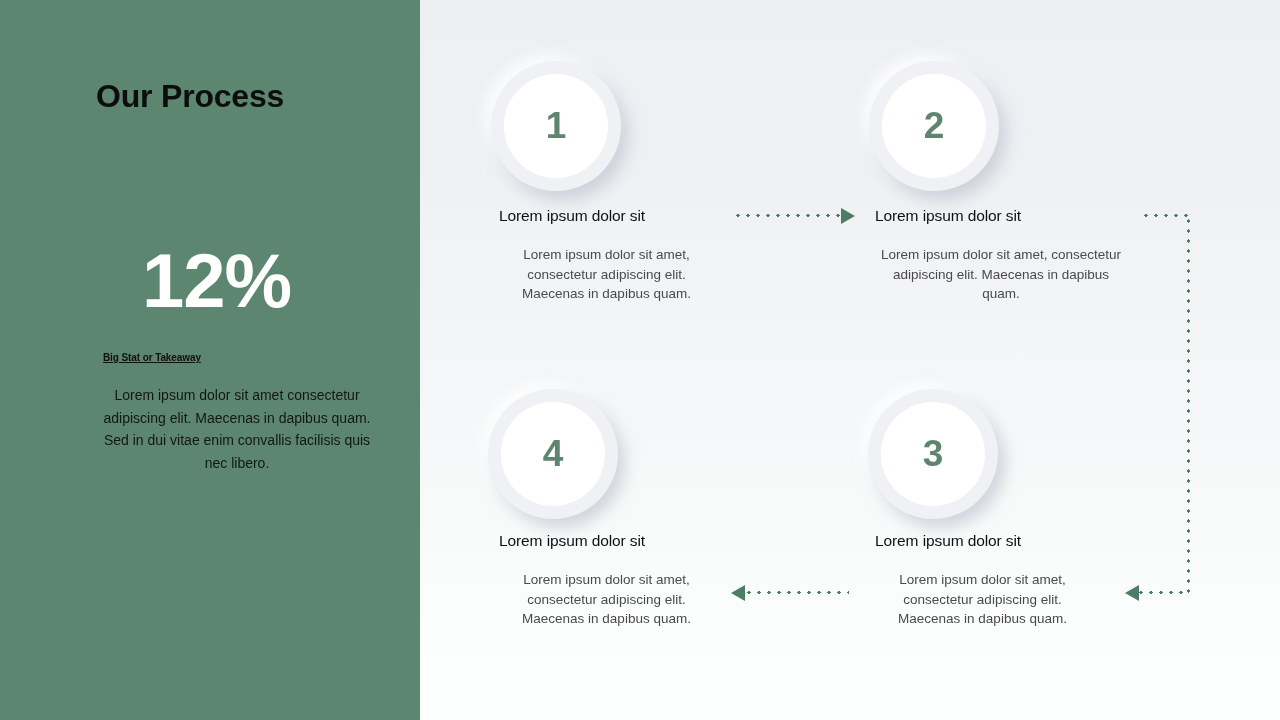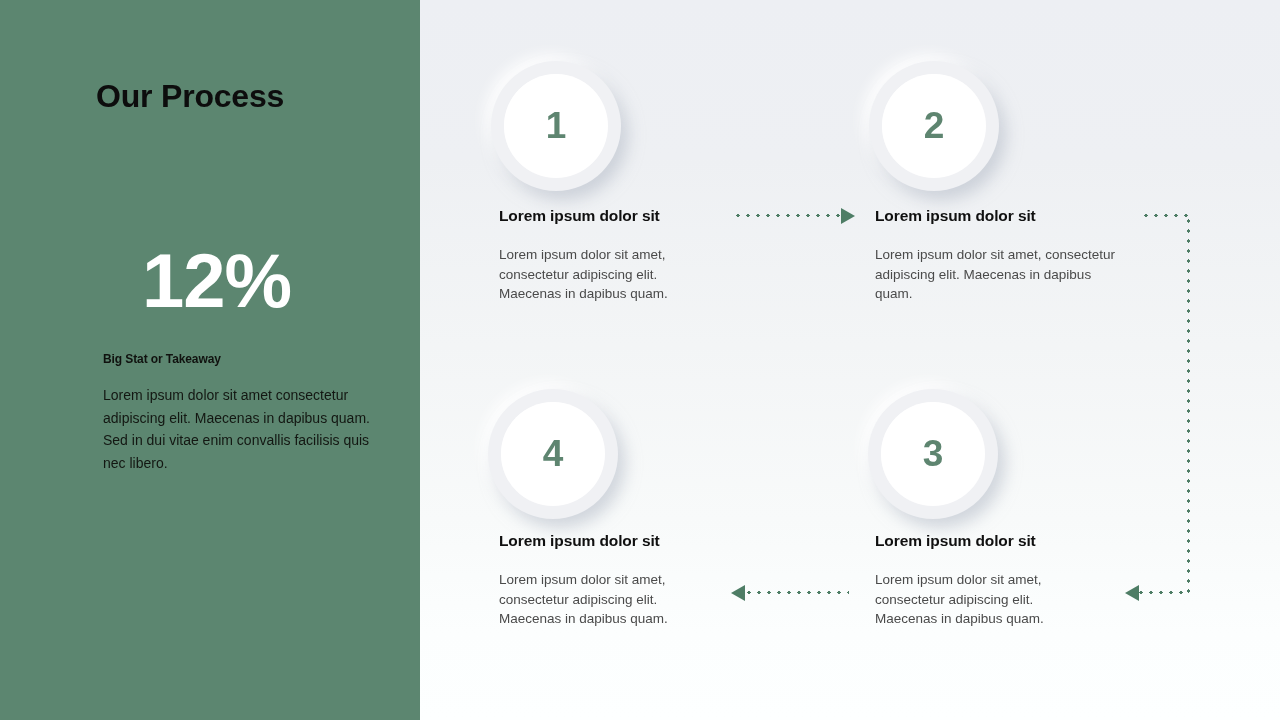--- a/index.html
+++ b/index.html
@@ -12,20 +12,21 @@
     height: 720px;
     overflow: hidden;
     font-family: "Liberation Sans", sans-serif;
     -webkit-font-smoothing: antialiased;
   }
   .slide {
     position: relative;
     width: 1280px;
     height: 720px;
     background: #ffffff;
+    text-align: center;
   }
 
   
   .sidebar {
     position: absolute;
     left: 0;
     top: 0;
     width: 420px;
     height: 720px;
     background: #5C8670;
@@ -48,24 +49,25 @@
     font-weight: bold;
     color: #ffffff;
     line-height: 1;
     letter-spacing: -1px;
     margin-left: 43px;
   }
   .stat-label {
     position: absolute;
     left: 103px;
     top: 352px;
-    font-size: 12px;
+    font-size: 10px;
     font-weight: bold;
     color: #10120f;
     letter-spacing: -0.1px;
+    text-decoration: underline;
   }
   .stat-body {
     position: absolute;
     left: 103px;
     top: 384px;
     width: 268px;
     font-size: 14px;
     color: #131712;
     line-height: 22.6px;
   }
@@ -109,21 +111,21 @@
     font-size: 37px;
     font-weight: bold;
     color: #5E8570;
     line-height: 1;
     padding-bottom: 2px;
   }
 
   .step-head {
     position: absolute;
     font-size: 15.5px;
-    font-weight: bold;
+    font-weight: normal;
     color: #101010;
     letter-spacing: -0.1px;
     white-space: nowrap;
   }
   .step-body {
     position: absolute;
     font-size: 13.5px;
     color: #4a4a4a;
     line-height: 19.5px;
   }

